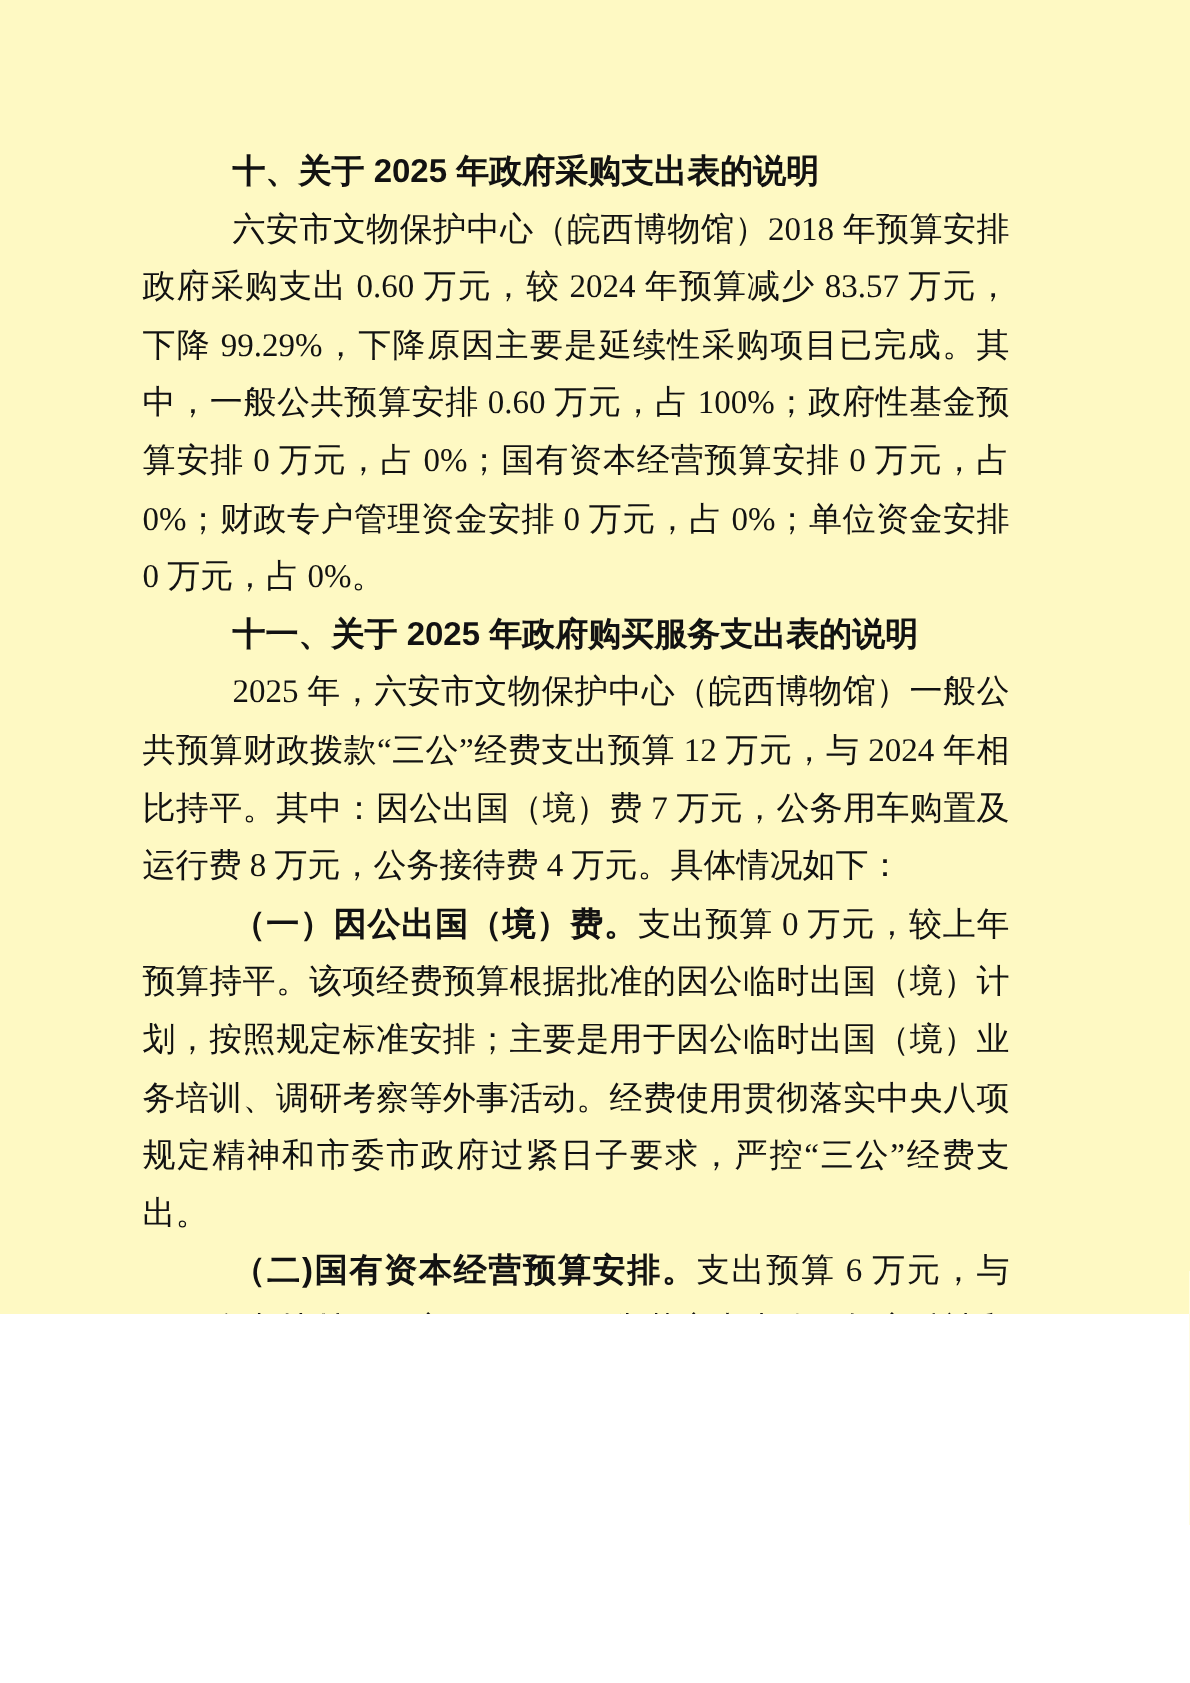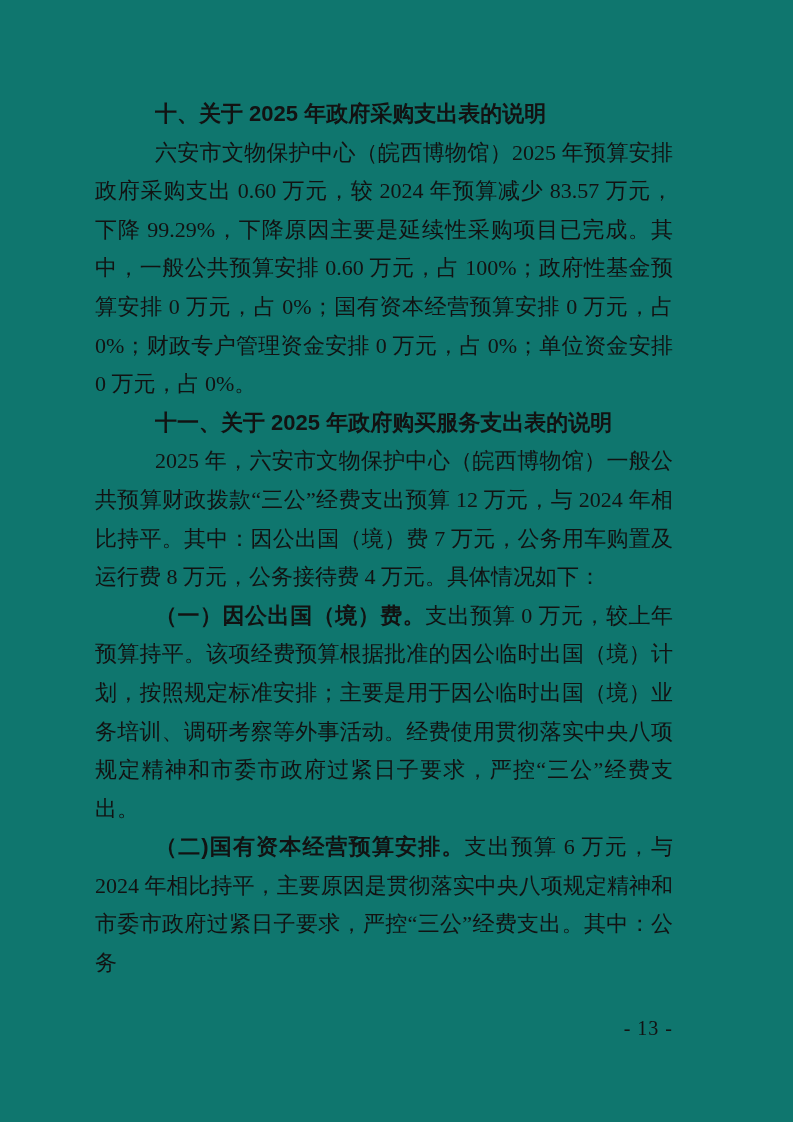--- a/index.html
+++ b/index.html
@@ -3,22 +3,22 @@
 <meta charset="utf-8">
 <style>
   html, body {
     margin: 0;
     padding: 0;
     background: #ffffff;
   }
   .page {
     position: relative;
     width: 793px;
-    height: 1122px;
-    background: #0f766e;
+    height: 876px;
+    background: #fef9c3;
     color: #121212;
     font-family: "Liberation Serif", "DejaVu Serif", serif;
     overflow: hidden;
   }
   .content {
     position: absolute;
     left: 95px;
     top: 95px;
     width: 578px;
     font-size: 22px;
@@ -54,21 +54,21 @@
     letter-spacing: 1px;
   }
 </style>
 </head>
 <body>
 
 <div class="page">
   <div class="content">
 
     <h2 class="heading">十、关于 2025 年政府采购支出表的说明</h2>
-    <p>六安市文物保护中心（皖西博物馆）2025 年预算安排政府采购支出 0.60 万元，较 2024 年预算减少 83.57 万元，下降 99.29%，下降原因主要是延续性采购项目已完成。其中，一般公共预算安排 0.60 万元，占 100%；政府性基金预算安排 0 万元，占 0%；国有资本经营预算安排 0 万元，占 0%；财政专户管理资金安排 0 万元，占 0%；单位资金安排 0 万元，占 0%。</p>
+    <p>六安市文物保护中心（皖西博物馆）2018 年预算安排政府采购支出 0.60 万元，较 2024 年预算减少 83.57 万元，下降 99.29%，下降原因主要是延续性采购项目已完成。其中，一般公共预算安排 0.60 万元，占 100%；政府性基金预算安排 0 万元，占 0%；国有资本经营预算安排 0 万元，占 0%；财政专户管理资金安排 0 万元，占 0%；单位资金安排 0 万元，占 0%。</p>
 
     <h2 class="heading">十一、关于 2025 年政府购买服务支出表的说明</h2>
 
     <p>2025 年，六安市文物保护中心（皖西博物馆）一般公共预算财政拨款“三公”经费支出预算 12 万元，与 2024 年相比持平。其中：因公出国（境）费 7 万元，公务用车购置及运行费 8 万元，公务接待费 4 万元。具体情况如下：</p>
 
     <p><span class="lead">（一）因公出国（境）费。</span><span>支出预算 0 万元，较上年预算持平。该项经费预算根据批准的因公临时出国（境）计划，按照规定标准安排；主要是用于因公临时出国（境）业务培训、调研考察等外事活动。经费使用贯彻落实中央八项规定精神和市委市政府过紧日子要求，严控“三公”经费支出。</span></p>
 
     <p><span class="lead">（二)国有资本经营预算安排。</span><span>支出预算 6 万元，与 2024 年相比持平，主要原因是贯彻落实中央八项规定精神和市委市政府过紧日子要求，严控“三公”经费支出。其中：公务</span></p>
 
   </div>

